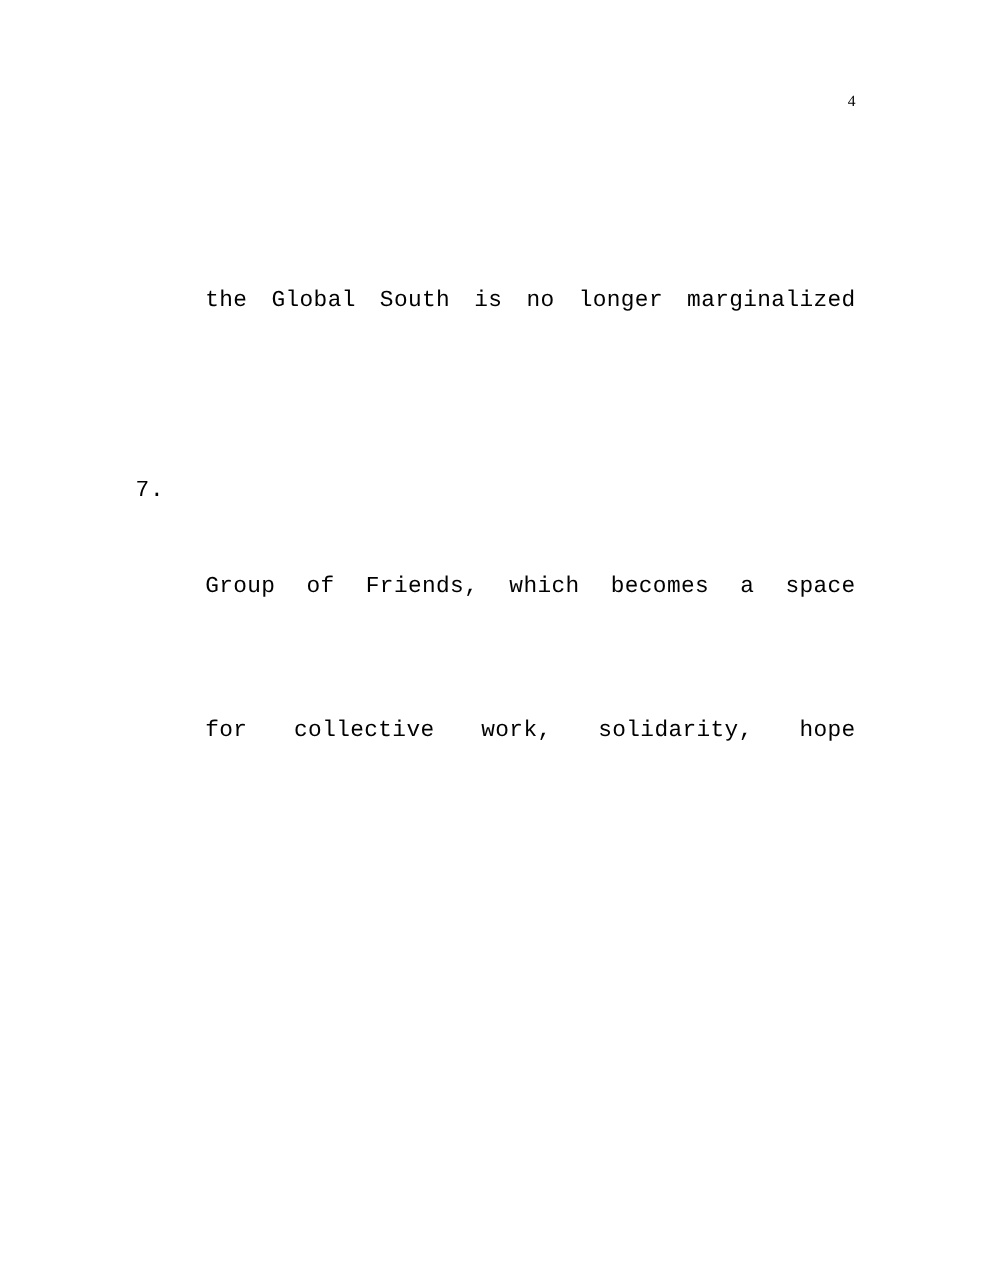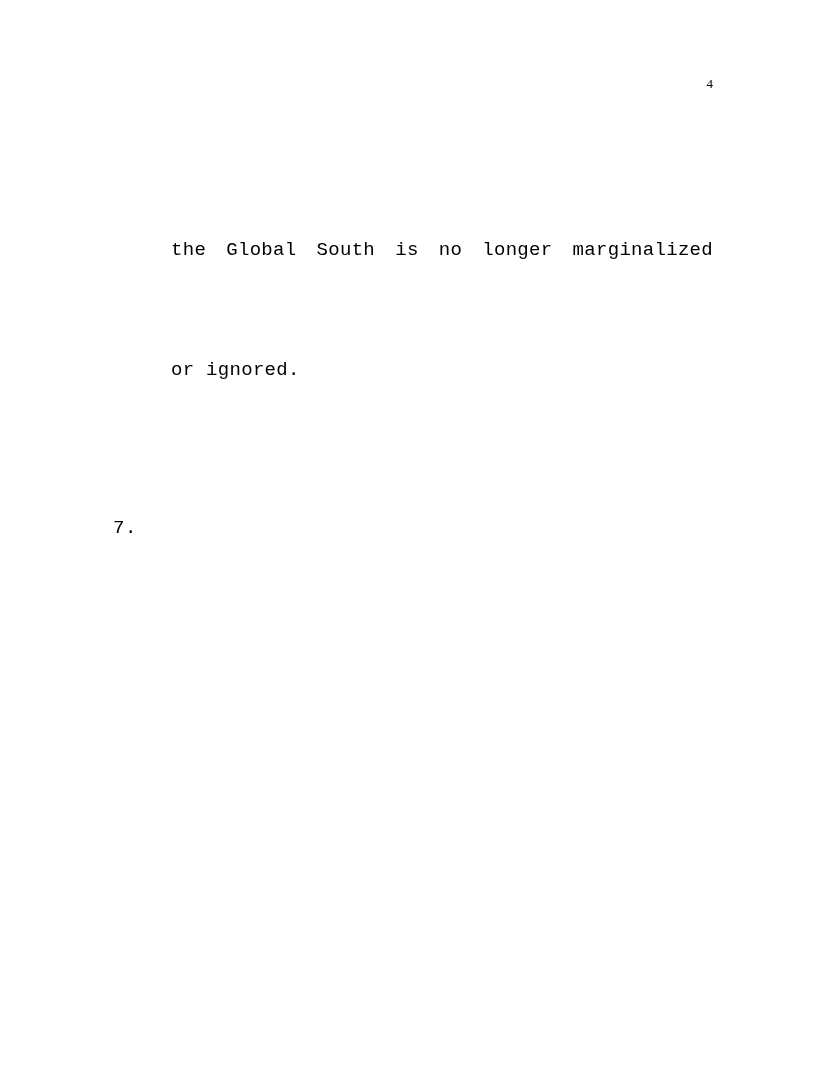--- a/index.html
+++ b/index.html
@@ -80,27 +80,28 @@
 <div class="page">
 
   <div class="page-number">4</div>
 
   <div class="content">
 
     <div class="para">
       <div class="para-number blank"></div>
       <div class="para-body">
         <span class="line">the Global South is no longer marginalized</span>
-        <span class="line last">or ignored.</span>
       </div>
     </div>
 
     <div class="para">
       <div class="para-number">7.</div>
       <div class="para-body">
+        <span class="line">Group of Friends, which becomes a space</span>
+        <span class="line">for collective work, solidarity, hope</span>
         
         
         
         
         
         
         
         
         
       </div>

